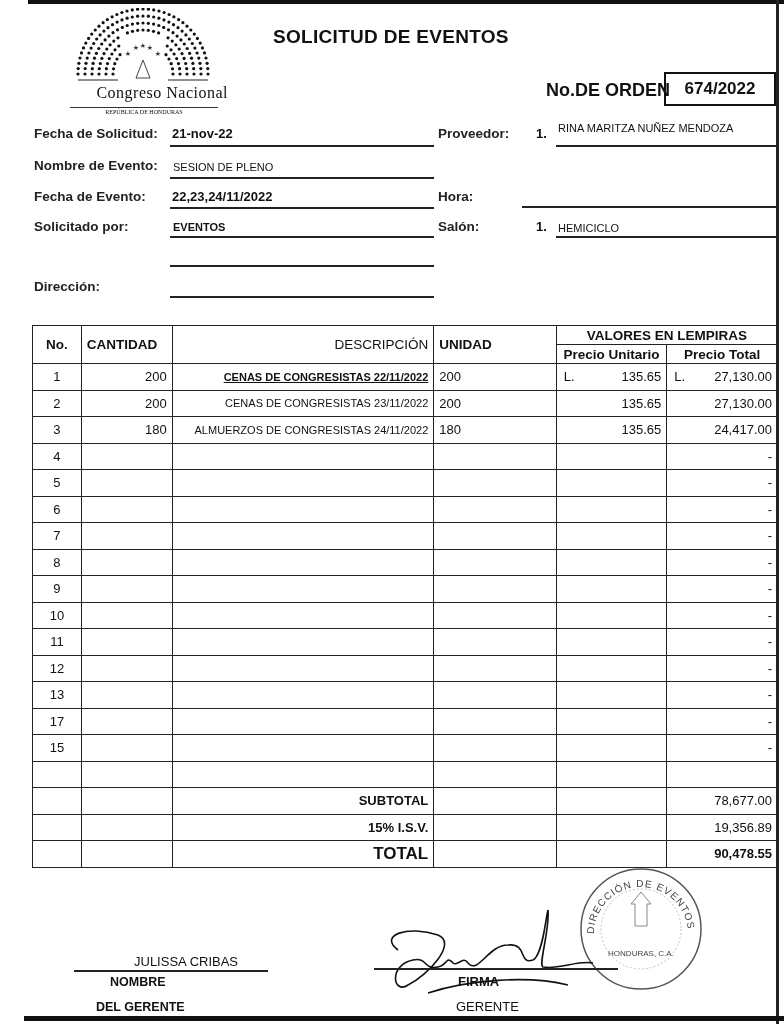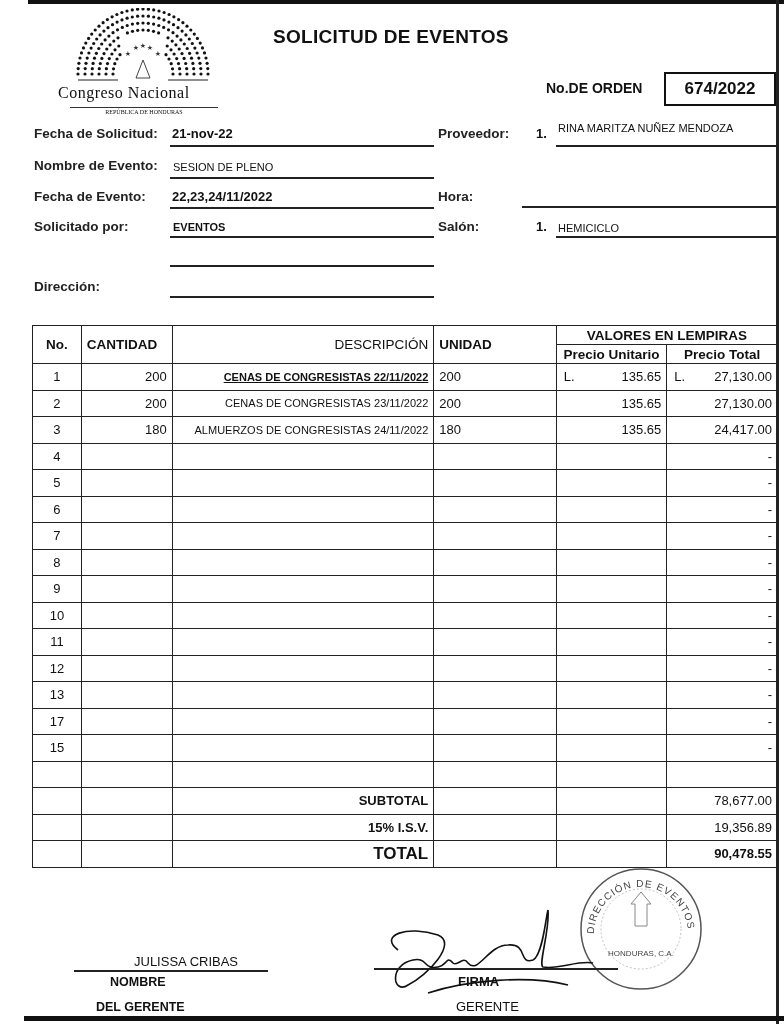--- a/index.html
+++ b/index.html
@@ -3,27 +3,27 @@
 <meta charset="utf-8">
 <style>
   html, body { margin:0; padding:0; background:#ffffff; }
   body { width:784px; height:1024px; position:relative; overflow:hidden;
          font-family:"Liberation Sans", sans-serif; color:#111; }
   .frame-top { position:absolute; left:28px; top:0; width:756px; height:4px; background:#111; }
   .frame-right { position:absolute; left:776px; top:0; width:3px; height:1024px; background:#222; }
   .frame-bottom { position:absolute; left:24px; top:1016px; width:760px; height:5px; background:#111; }
 
   .logo { position:absolute; left:58px; top:8px; width:170px; height:112px; }
-  .logo-name { position:absolute; left:0; top:76px; width:170px; text-align:left;
+  .logo-name { position:absolute; left:0; top:76px; width:170px; text-align:right;
                font-family:"Liberation Serif", serif; font-size:16px; letter-spacing:0.5px; }
   .logo-sub { position:absolute; left:12px; top:99px; width:148px; text-align:center;
               font-family:"Liberation Serif", serif; font-size:6px; border-top:1px solid #333; padding-top:1px; }
 
   .title { position:absolute; left:273px; top:26px; font-size:19px; font-weight:bold; letter-spacing:0.3px; }
-  .order-label { position:absolute; left:546px; top:80px; font-size:14px; font-weight:bold; }
+  .order-label { position:absolute; left:546px; top:80px; font-size:18px; font-weight:bold; }
   .order-box { position:absolute; left:664px; top:72px; width:108px; height:30px; border:2px solid #111;
                font-size:17px; font-weight:bold; text-align:center; line-height:30px; }
 
   .lbl { position:absolute; font-size:13.5px; font-weight:bold; color:#222; }
   .val { position:absolute; font-size:13px; }
   .val.small { font-size:11px; font-weight:normal; }
   .val.bold { font-weight:bold; }
   .uline { position:absolute; height:1.5px; background:#222; }
 
   table.items { position:absolute; left:32px; top:325px; width:746px; border-collapse:collapse; }

